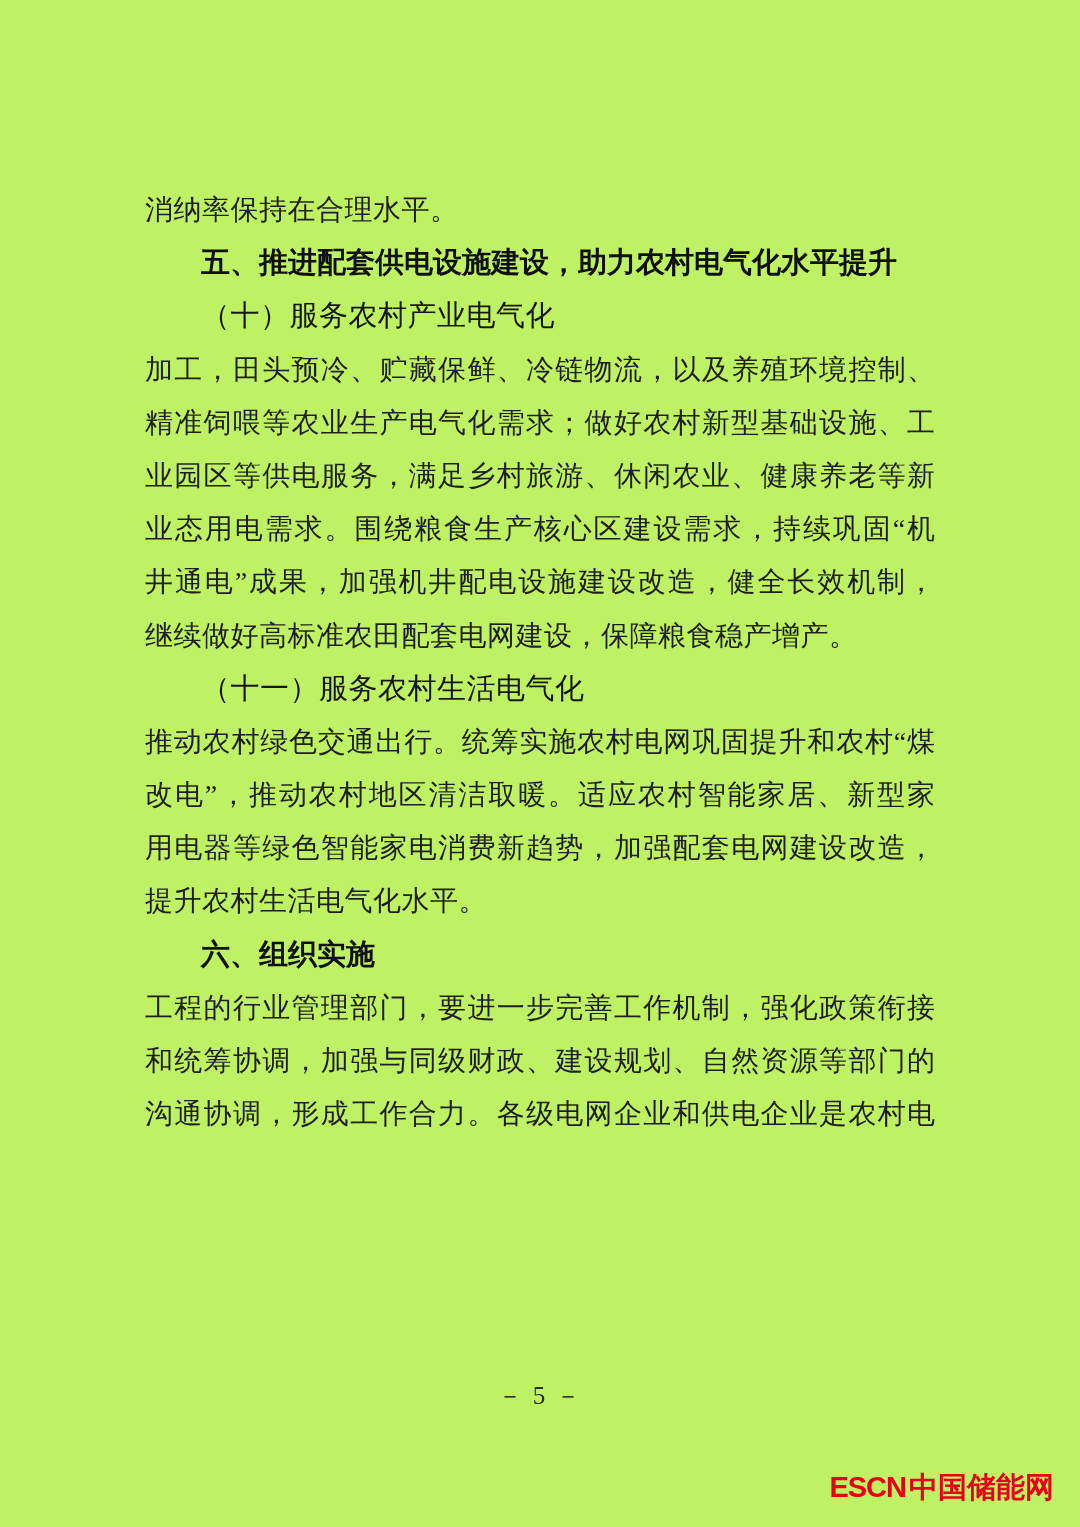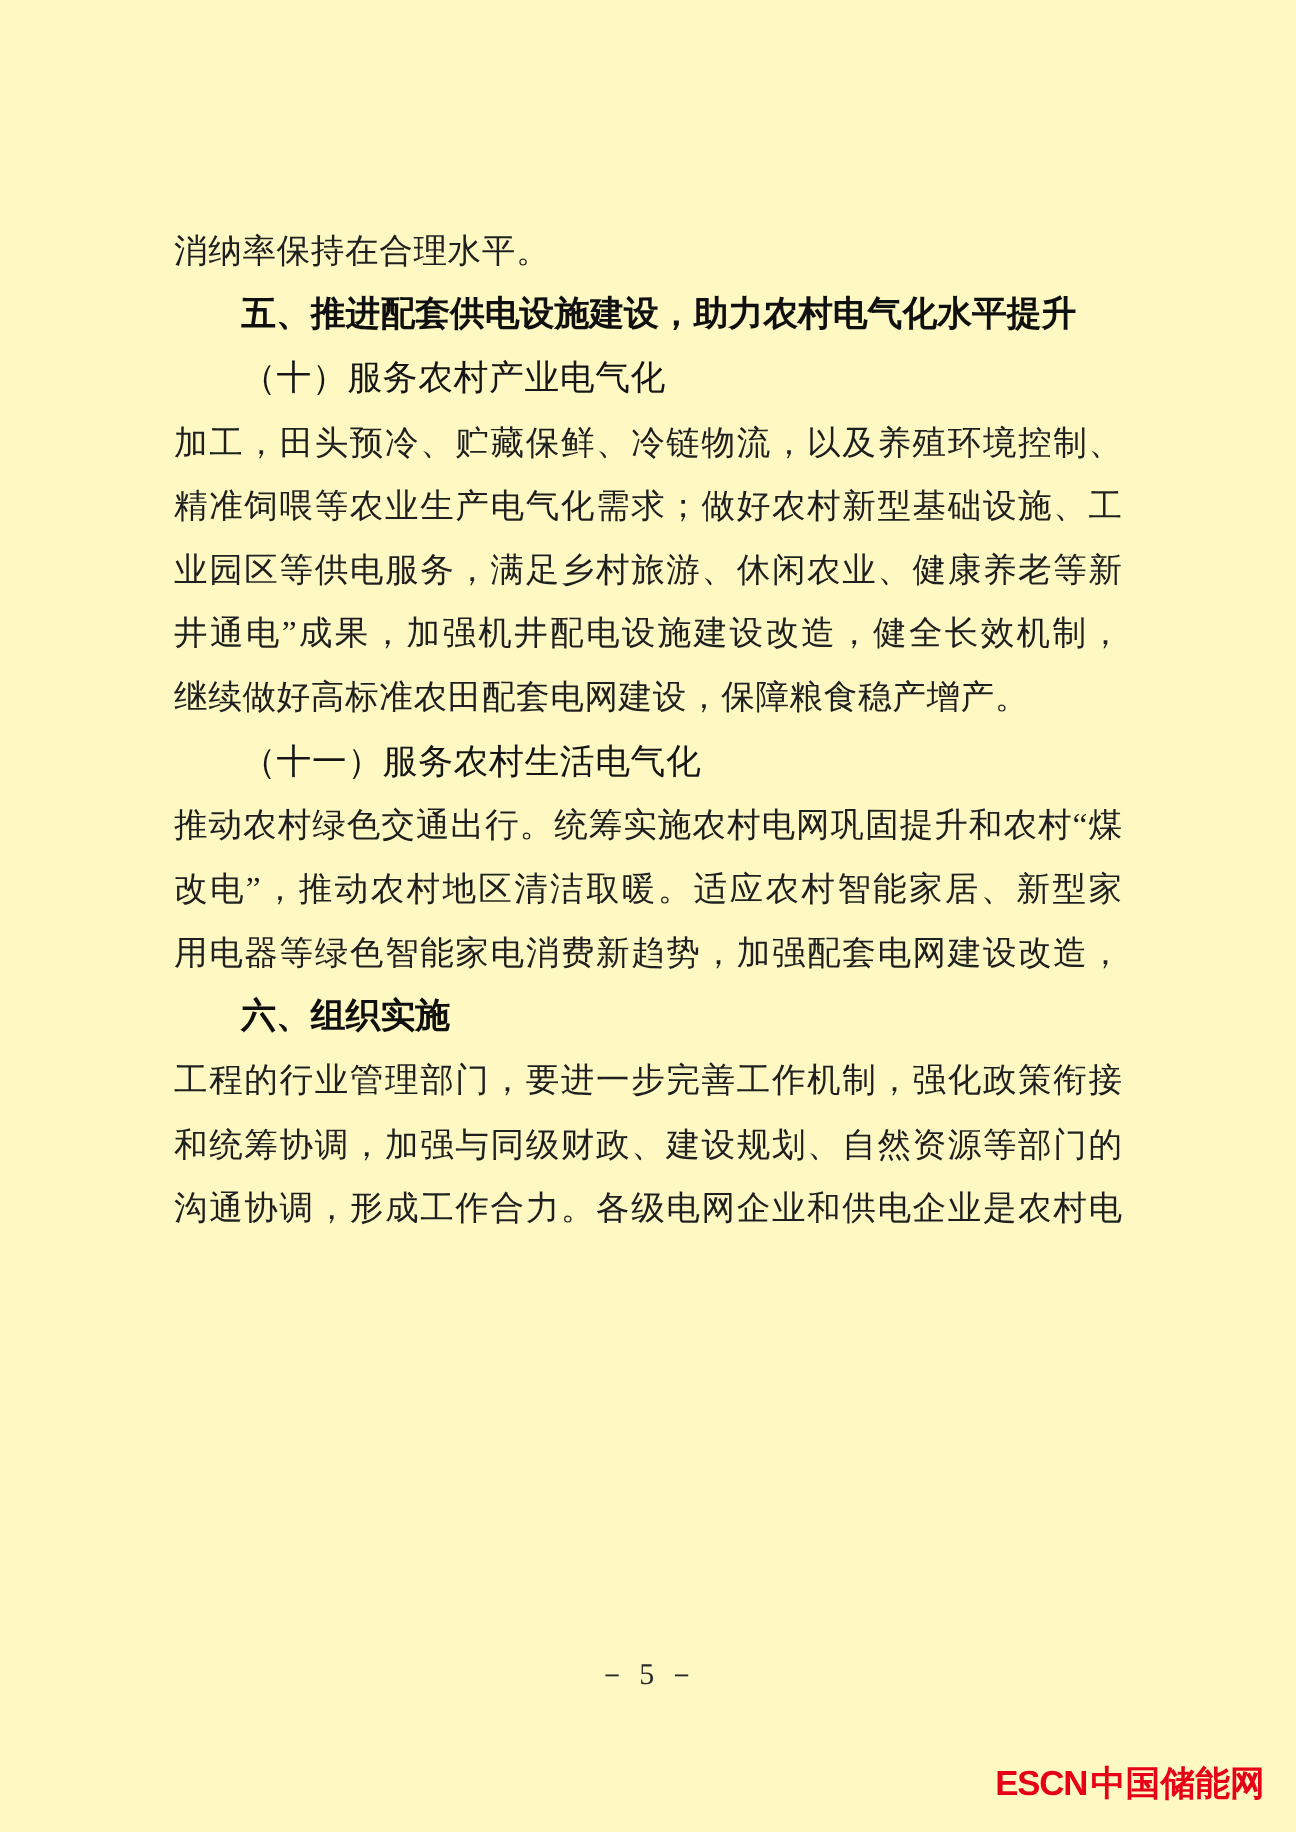--- a/index.html
+++ b/index.html
@@ -4,21 +4,21 @@
 <style>
   html, body {
     margin: 0;
     padding: 0;
     background: #ffffff;
   }
   .page {
     position: relative;
     width: 1080px;
     height: 1527px;
-    background: #fef9c3;
+    background: #bef264;
     overflow: hidden;
     font-family: "Liberation Serif", "DejaVu Serif", serif;
   }
   .text-block {
     position: absolute;
     left: 145px;
     top: 183px;
     width: 790px;
     color: #1f1f1f;
   }
@@ -89,26 +89,28 @@
 
 <div class="page">
 
   <div class="text-block" style="color: rgb(31, 31, 31);">
       <div class="line body">消纳率保持在合理水平。</div>
       <div class="line h1 indent">五、推进配套供电设施建设，助力农村电气化水平提升</div>
       <div class="line h2 indent">（十）服务农村产业电气化</div>
       <div class="line body justify">加工，田头预冷、贮藏保鲜、冷链物流，以及养殖环境控制、</div>
       <div class="line body justify">精准饲喂等农业生产电气化需求；做好农村新型基础设施、工</div>
       <div class="line body justify">业园区等供电服务，满足乡村旅游、休闲农业、健康养老等新</div>
+      <div class="line body justify">业态用电需求。围绕粮食生产核心区建设需求，持续巩固“机</div>
       <div class="line body justify">井通电”成果，加强机井配电设施建设改造，健全长效机制，</div>
       <div class="line body">继续做好高标准农田配套电网建设，保障粮食稳产增产。</div>
       <div class="line h2 indent">（十一）服务农村生活电气化</div>
       <div class="line body justify">推动农村绿色交通出行。统筹实施农村电网巩固提升和农村“煤</div>
       <div class="line body justify">改电”，推动农村地区清洁取暖。适应农村智能家居、新型家</div>
       <div class="line body justify">用电器等绿色智能家电消费新趋势，加强配套电网建设改造，</div>
+      <div class="line body">提升农村生活电气化水平。</div>
       <div class="line h1 indent">六、组织实施</div>
       <div class="line body justify">工程的行业管理部门，要进一步完善工作机制，强化政策衔接</div>
       <div class="line body justify">和统筹协调，加强与同级财政、建设规划、自然资源等部门的</div>
       <div class="line body justify">沟通协调，形成工作合力。各级电网企业和供电企业是农村电</div>
     </div>
 
   <div class="page-number">－ 5 －</div>
 
   <div class="footer-logo" style="color: rgb(230, 0, 24);">
     <span class="latin">ESCN</span><span class="chinese">中国储能网</span>

